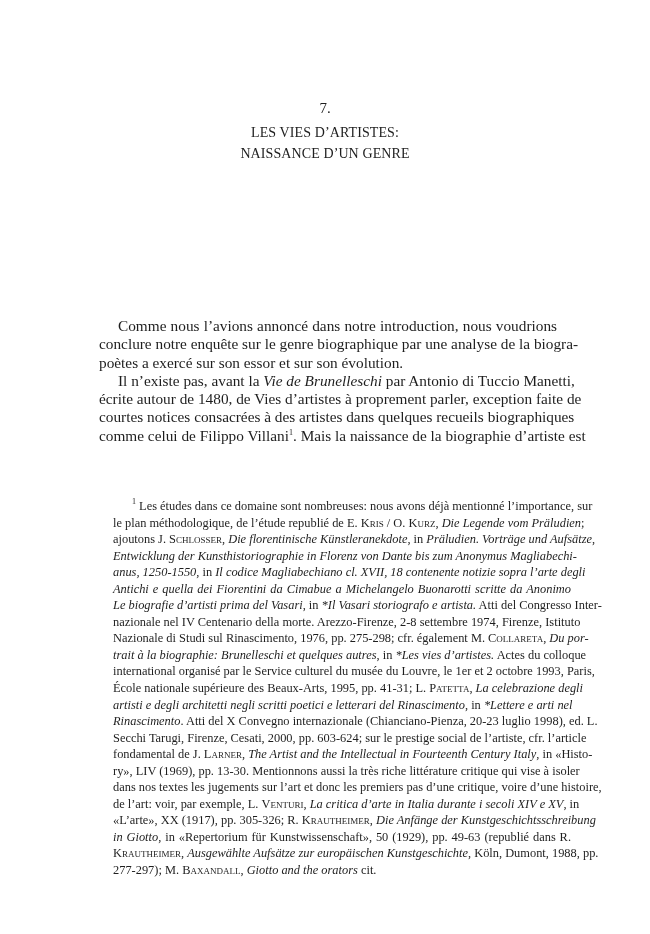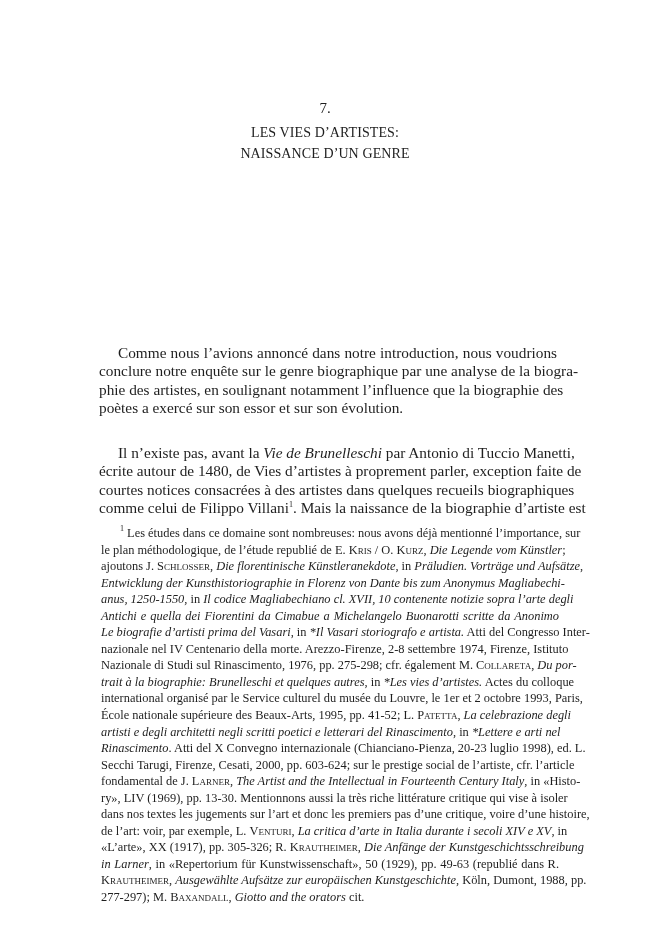--- a/index.html
+++ b/index.html
@@ -8,67 +8,66 @@
     .page { position: absolute; left: 0; top: 0; width: 650px; height: 934px; background: #fff; }
     .chapter-num { position: absolute; top: 98px; left: 0; width: 650px; text-align: center;
                    font-size: 15px; line-height: 20px; }
     .chapter-title { position: absolute; top: 122px; left: 0; width: 650px; text-align: center;
                      font-size: 14px; line-height: 21px; letter-spacing: 0.1px; }
     .chapter-title div { white-space: nowrap; }
     .body-text { position: absolute; top: 317px; left: 99px; width: 458px;
                  font-size: 15.3px; line-height: 18.3px; text-align: justify; }
     .line { display: block; text-align: justify; text-align-last: justify; white-space: nowrap; }
     .line.last { text-align-last: left; font-family: Liberation Serif, serif; }
-    .line.indent { padding-left: 19px; margin-top: 27px; }
-    .footnote { position: absolute; top: 498px; left: 101px; width: 458px;
+    .line.indent { padding-left: 19px; }
+    .footnote { position: absolute; top: 498px; left: 113px; width: 458px;
                 font-size: 12.4px; line-height: 16.55px; }
     .footnote .line { white-space: nowrap; }
     sup { font-size: 8px; line-height: 0; vertical-align: 6px; }
     .sc { font-variant: small-caps; }
     i { font-style: italic; }
   </style>
 </head>
 <body>
 
 <div class="page">
   <div class="chapter-num">7.</div>
   <div class="chapter-title">
     <div>LES VIES D’ARTISTES:</div>
     <div>NAISSANCE D’UN GENRE</div>
   </div>
 
   <div class="body-text" id="body-text">
       <div class="line indent"><span>Comme nous l’avions annoncé dans notre introduction, nous voudrions</span></div>
       <div class="line"><span>conclure notre enquête sur le genre biographique par une analyse de la biogra-</span></div>
-      <div class="line"><span>phie des artistes, en soulignant notamment l’influence que la biographie des</span></div>
       <div class="line last"><span>poètes a exercé sur son essor et sur son évolution.</span></div>
       <div class="line indent"><span>Il n’existe pas, avant la </span><i>Vie de Brunelleschi</i><span> par Antonio di Tuccio Manetti,</span></div>
       <div class="line"><span>écrite autour de 1480, de Vies d’artistes à proprement parler, exception faite de</span></div>
       <div class="line"><span>courtes notices consacrées à des artistes dans quelques recueils biographiques</span></div>
       <div class="line"><span>comme celui de Filippo Villani</span><sup>1</sup><span>. Mais la naissance de la biographie d’artiste est</span></div>
     </div>
 
   <div class="footnote" id="footnote">
       <div class="line indent"><sup>1</sup><span> Les études dans ce domaine sont nombreuses: nous avons déjà mentionné l’importance, sur</span></div>
-      <div class="line"><span>le plan méthodologique, de l’étude republié de E. </span><span class="sc">Kris</span><span> / O. </span><span class="sc">Kurz</span><span>, </span><i>Die Legende vom Künstler</i><span>;</span></div>
+      <div class="line"><span>le plan méthodologique, de l’étude republié de E. </span><span class="sc">Kris</span><span> / O. </span><span class="sc">Kurz</span><span>, </span><i>Die Legende vom Präludien</i><span>;</span></div>
       <div class="line"><span>ajoutons J. </span><span class="sc">Schlosser</span><span>, </span><i>Die florentinische Künstleranekdote</i><span>, in </span><i>Präludien. Vorträge und Aufsätze</i><span>,</span></div>
       <div class="line"><i>Entwicklung der Kunsthistoriographie in Florenz von Dante bis zum Anonymus Magliabechi-</i></div>
-      <div class="line"><i>anus, 1250-1550</i><span>, in </span><i>Il codice Magliabechiano cl. XVII, 10 contenente notizie sopra l’arte degli</i></div>
+      <div class="line"><i>anus, 1250-1550</i><span>, in </span><i>Il codice Magliabechiano cl. XVII, 18 contenente notizie sopra l’arte degli</i></div>
       <div class="line"><i>Antichi e quella dei Fiorentini da Cimabue a Michelangelo Buonarotti scritte da Anonimo</i></div>
       <div class="line"><i>Le biografie d’artisti prima del Vasari</i><span>, in </span><i>*Il Vasari storiografo e artista.</i><span> Atti del Congresso Inter-</span></div>
       <div class="line"><span>nazionale nel IV Centenario della morte. Arezzo-Firenze, 2-8 settembre 1974, Firenze, Istituto</span></div>
       <div class="line"><span>Nazionale di Studi sul Rinascimento, 1976, pp. 275-298; cfr. également M. </span><span class="sc">Collareta</span><span>, </span><i>Du por-</i></div>
       <div class="line"><i>trait à la biographie: Brunelleschi et quelques autres</i><span>, in </span><i>*Les vies d’artistes.</i><span> Actes du colloque</span></div>
       <div class="line"><span>international organisé par le Service culturel du musée du Louvre, le 1er et 2 octobre 1993, Paris,</span></div>
-      <div class="line"><span>École nationale supérieure des Beaux-Arts, 1995, pp. 41-52; L. </span><span class="sc">Patetta</span><span>, </span><i>La celebrazione degli</i></div>
+      <div class="line"><span>École nationale supérieure des Beaux-Arts, 1995, pp. 41-31; L. </span><span class="sc">Patetta</span><span>, </span><i>La celebrazione degli</i></div>
       <div class="line"><i>artisti e degli architetti negli scritti poetici e letterari del Rinascimento</i><span>, in </span><i>*Lettere e arti nel</i></div>
       <div class="line"><i>Rinascimento</i><span>. Atti del X Convegno internazionale (Chianciano-Pienza, 20-23 luglio 1998), ed. L.</span></div>
       <div class="line"><span>Secchi Tarugi, Firenze, Cesati, 2000, pp. 603-624; sur le prestige social de l’artiste, cfr. l’article</span></div>
       <div class="line"><span>fondamental de J. </span><span class="sc">Larner</span><span>, </span><i>The Artist and the Intellectual in Fourteenth Century Italy</i><span>, in «Histo-</span></div>
       <div class="line"><span>ry», LIV (1969), pp. 13-30. Mentionnons aussi la très riche littérature critique qui vise à isoler</span></div>
       <div class="line"><span>dans nos textes les jugements sur l’art et donc les premiers pas d’une critique, voire d’une histoire,</span></div>
       <div class="line"><span>de l’art: voir, par exemple, L. </span><span class="sc">Venturi</span><span>, </span><i>La critica d’arte in Italia durante i secoli XIV e XV</i><span>, in</span></div>
       <div class="line"><span>«L’arte», XX (1917), pp. 305-326; R. </span><span class="sc">Krautheimer</span><span>, </span><i>Die Anfänge der Kunstgeschichtsschreibung</i></div>
-      <div class="line"><i>in Larner</i><span>, in «Repertorium für Kunstwissenschaft», 50 (1929), pp. 49-63 (republié dans R.</span></div>
+      <div class="line"><i>in Giotto</i><span>, in «Repertorium für Kunstwissenschaft», 50 (1929), pp. 49-63 (republié dans R.</span></div>
       <div class="line"><span class="sc">Krautheimer</span><span>, </span><i>Ausgewählte Aufsätze zur europäischen Kunstgeschichte</i><span>, Köln, Dumont, 1988, pp.</span></div>
       <div class="line last"><span>277-297); M. </span><span class="sc">Baxandall</span><span>, </span><i>Giotto and the orators</i><span> cit.</span></div>
     </div>
 </div>
 
 </body></html>

